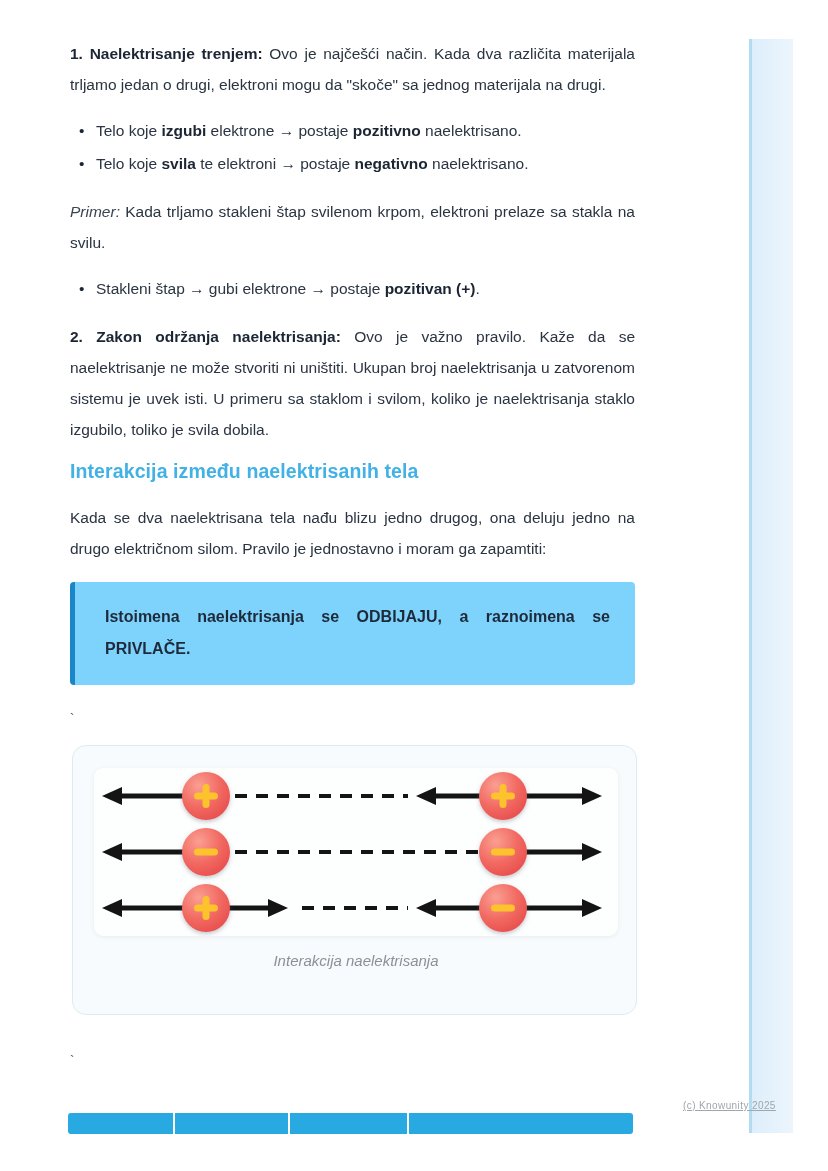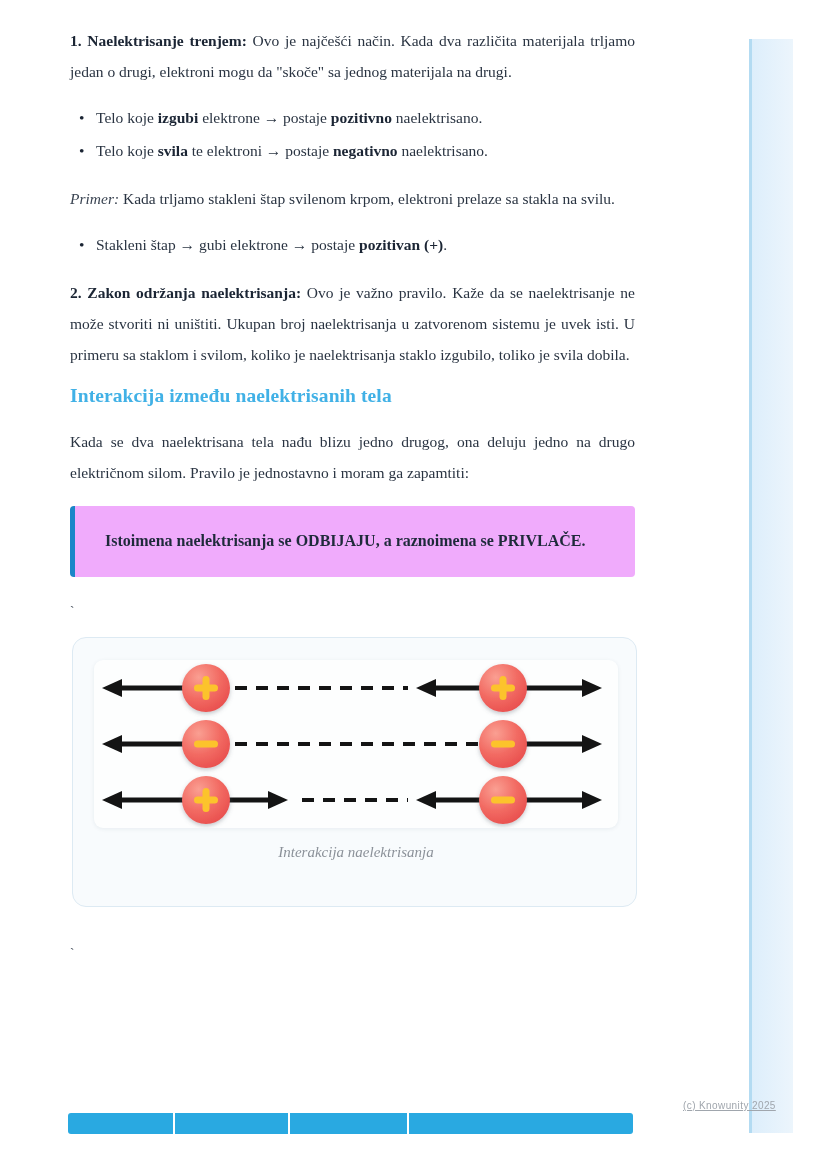--- a/index.html
+++ b/index.html
@@ -13,23 +13,22 @@
   }
   .edge-strip{
     position:absolute;
     left:749px;top:39px;
     width:41px;height:1094px;
     background:linear-gradient(to right,#ddeefb,#ecf5fc);
     border-left:3px solid #b3dbf2;
   }
   .content{
     position:absolute;
-    left:70px;top:25px;
+    left:70px;top:38px;
     width:565px;
-    font-family:Liberation Serif, serif;
   }
   p.body{
     margin:0 0 15px 0;
     font-size:15.5px;
     line-height:31px;
     text-align:justify;
     color:#2a3442;
   }
   p.body b{color:#1b2534;}
   p.body i{color:#3a4452;}
@@ -55,21 +54,21 @@
   ul.bullets b{color:#1b2534;margin-top:24px;}
   h2.section{
     margin:9px 0 19px 0;
     font-size:19.5px;
     font-weight:700;
     color:#41b1e6;
     letter-spacing:0.1px;
   }
   .callout{
     margin:18px 0 0 0;
-    background:#f0abfc;
+    background:#7dd3fc;
     border-left:5px solid #1a86c8;
     border-radius:4px;
     padding:19px 25px 20px 30px;
     box-sizing:border-box;
     width:565px;
   }
   .callout .callout-text{
     font-size:16px;
     font-weight:700;
     line-height:32px;

